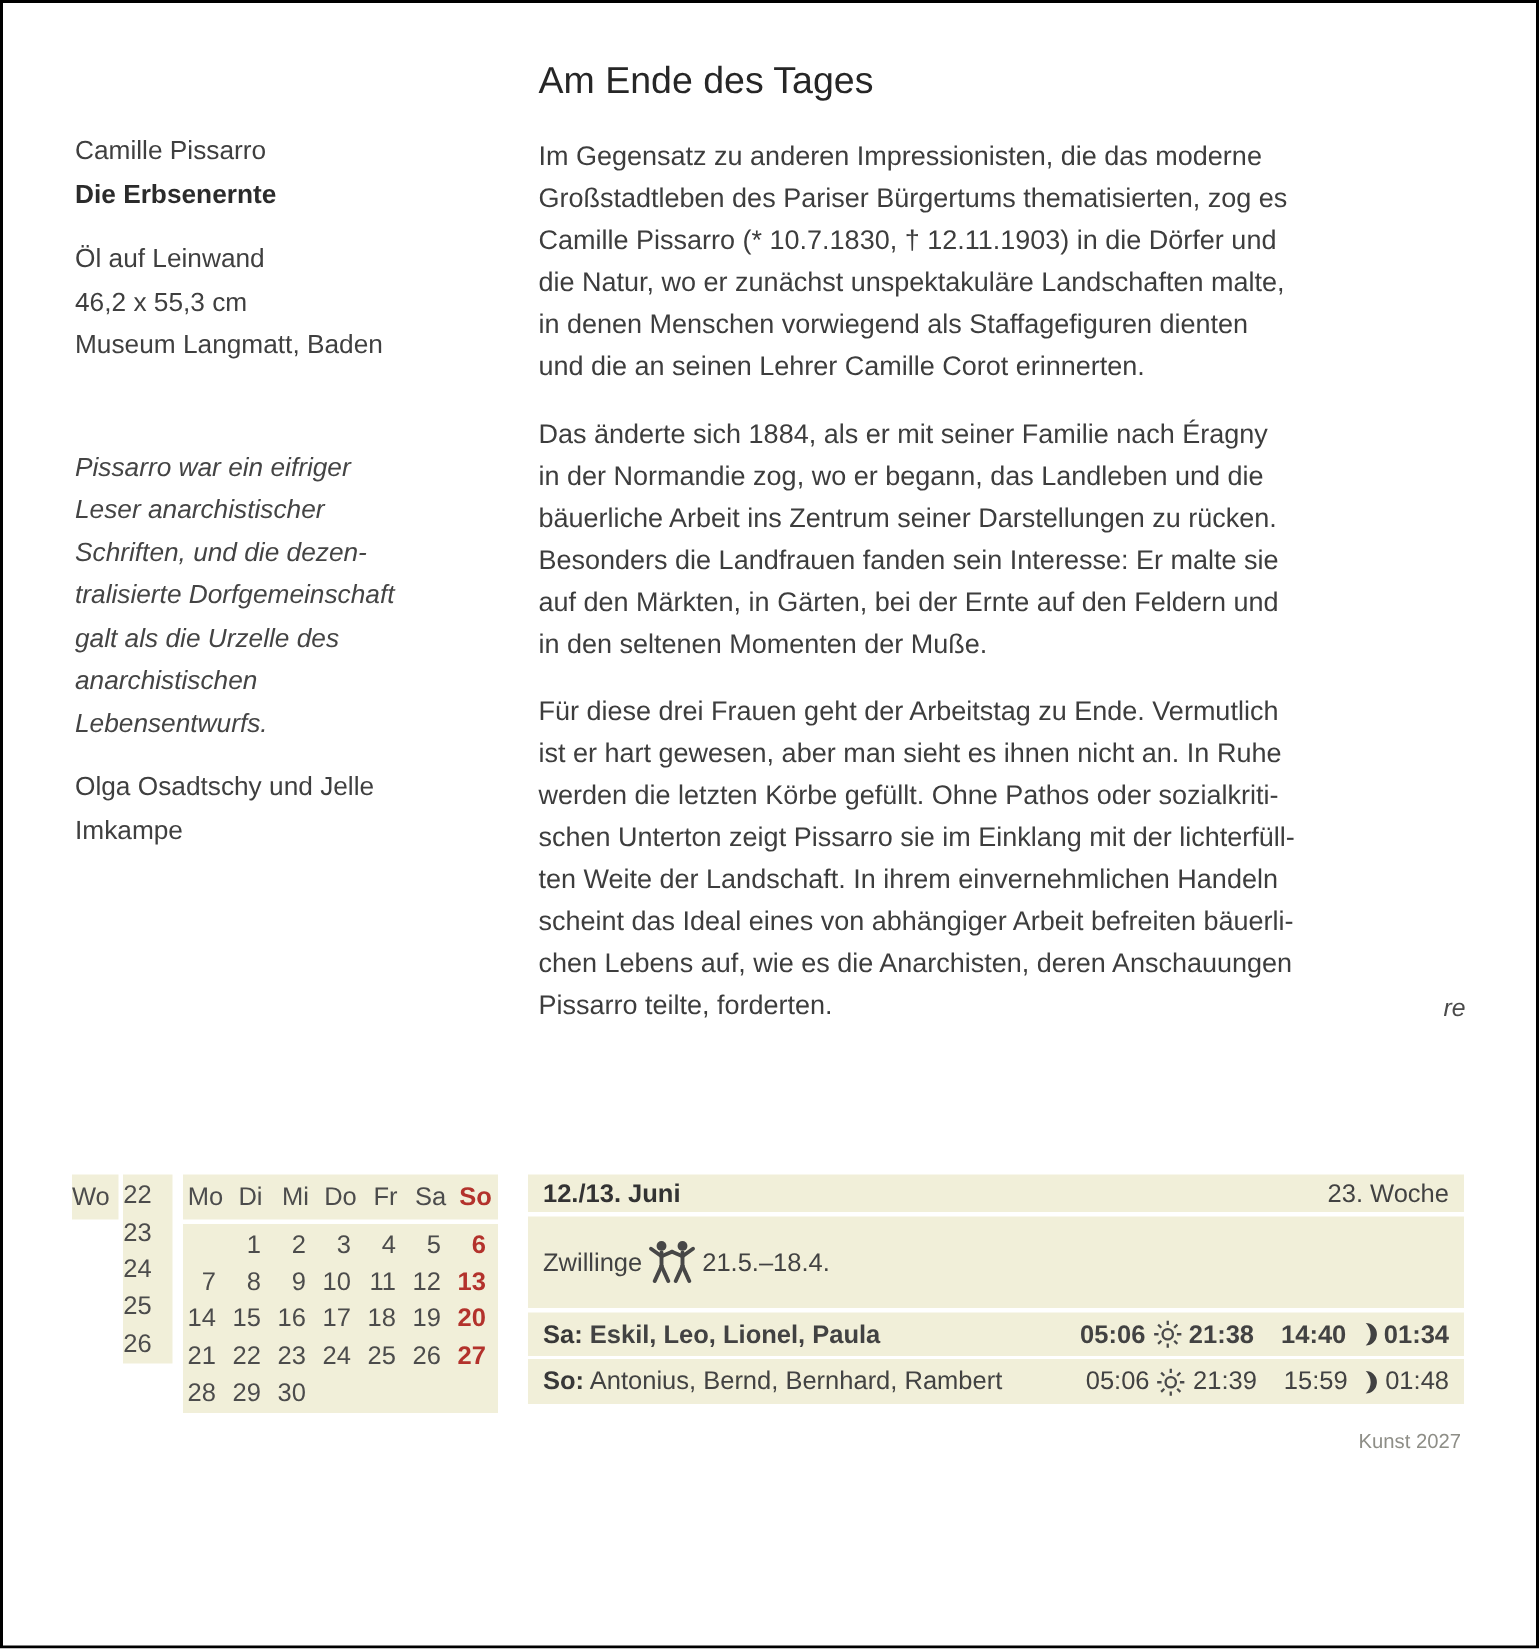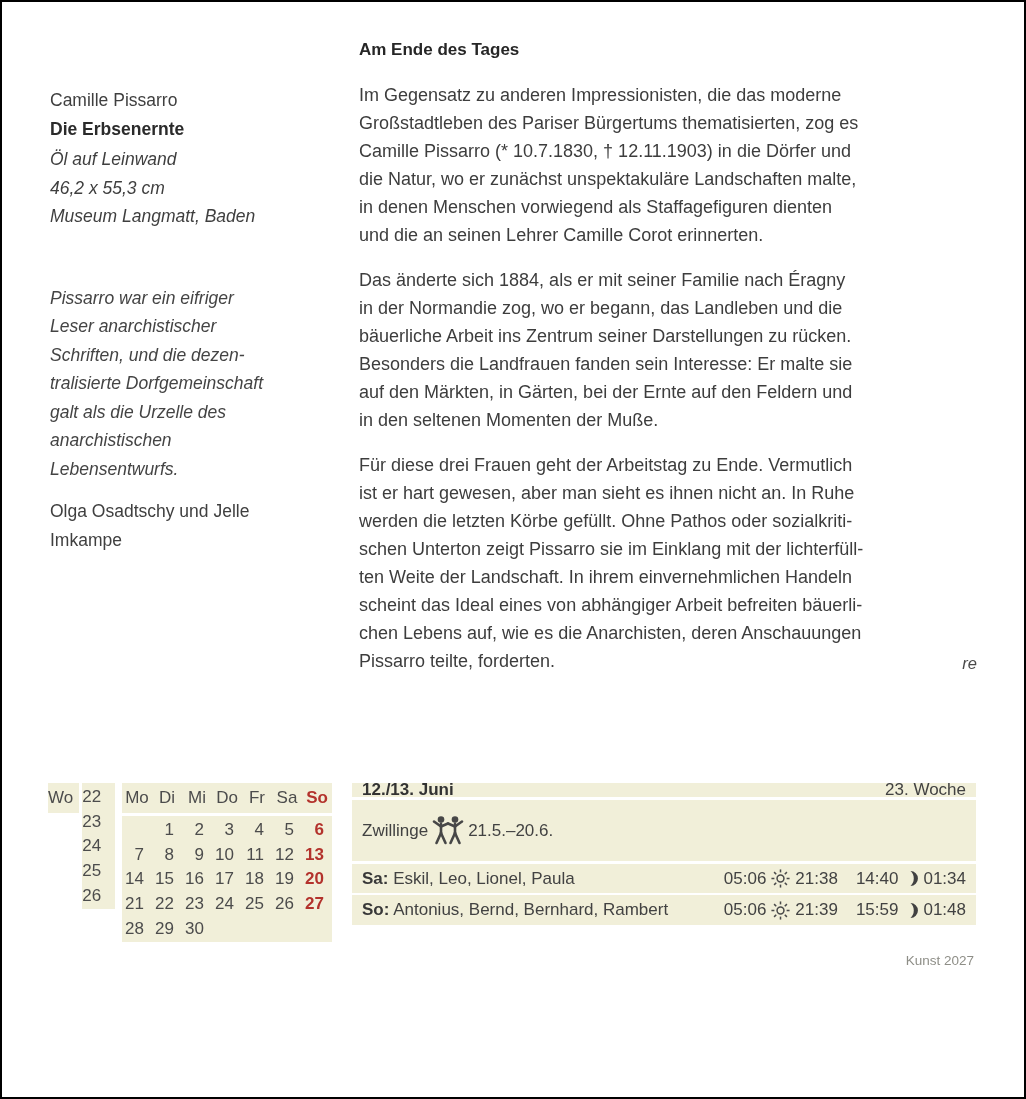--- a/index.html
+++ b/index.html
@@ -10,27 +10,27 @@
   html,body{margin:0;padding:0;background:#fff;}
   body{width:1026px;height:1099px;position:relative;
        font-family:"Liberation Sans","DejaVu Sans",sans-serif;}
   .page{position:absolute;inset:0;background:#fff;border:2px solid #000;
         box-sizing:border-box;overflow:hidden;}
 
   
   .left-col{position:absolute;left:48px;top:84px;width:300px;
             color:#3f3f3f;font-size:17.5px;line-height:28.5px;}
   .artwork-meta .bold{font-weight:700;color:#2b2b2b;}
-  .artwork-details{margin-top:2px;font-style:italic;}
+  .artwork-details{margin-top:15px;}
   .quote{margin-top:53px;font-style:italic;white-space:pre-line;color:#444;}
   .authors{margin-top:14px;white-space:pre-line;}
 
   
   .main-col{position:absolute;left:357px;top:38px;width:620px;color:var(--ink);}
-  .main-col h1{font-size:17px;font-weight:700;color:#262626;margin:0 0 21px 0;}
+  .main-col h1{font-size:25px;font-weight:400;color:#262626;margin:0 0 21px 0;}
   .body-text{font-size:18px;line-height:28px;margin:0 0 17px 0;white-space:pre-line;}
   .p3wrap{position:relative;}
   .p3wrap .body-text{margin-bottom:0;}
   .sig{position:absolute;right:2px;bottom:2px;font-style:italic;
        font-size:16.5px;color:#4a4a4a;}
 
   
   .minical{position:absolute;left:46px;top:781px;width:284px;display:flex;gap:4px;
            font-size:17px;color:#4c4c4c;}
   .mc-col-wo{width:70px;display:flex;flex-direction:row;gap:3px;}
@@ -44,28 +44,28 @@
                 grid-auto-rows:24.6px;}
   .mc-cell{display:flex;align-items:center;justify-content:flex-end;
            padding-right:8px;box-sizing:border-box;}
   .mc-hd{justify-content:center;padding-right:0;}
   .mc-week{height:24.6px;justify-content:center;padding-right:14px;}
   .sun{color:var(--red);font-weight:700;}
 
   
   .dayinfo{position:absolute;left:350px;top:781px;width:624px;
            font-size:17px;color:#424242;}
-  .di-header{background:var(--beige);height:14px;display:flex;align-items:center;
+  .di-header{background:var(--beige);height:25px;display:flex;align-items:center;
              justify-content:space-between;padding:0 10px;box-sizing:border-box;}
   .di-date{font-weight:700;color:#333;}
   .di-zodiac{background:var(--beige);height:61px;margin-top:3px;display:flex;
              align-items:center;gap:0;padding:0 10px;box-sizing:border-box;}
   .di-row{background:var(--beige);height:29px;display:flex;align-items:center;
           justify-content:space-between;padding:0 10px;box-sizing:border-box;}
-  .di-row.first{margin-top:3px;}
+  .di-row.first{margin-top:3px;font-weight:bold;}
   .di-row.second{margin-top:2px;height:30px;}
   .di-names b{color:#383838;}
   .times{display:flex;align-items:center;gap:4px;}
   .times .gap{width:10px;}
   .icon{display:inline-flex;align-items:center;}
 
   
   .brand{position:absolute;right:50px;top:951px;font-size:13.5px;color:#8e8e87;}
 </style>
 </head>
@@ -200,21 +200,21 @@
             <line x1="27" y1="9" x2="27" y2="18"></line>
             <line x1="27" y1="18" x2="22.5" y2="28"></line>
             <line x1="27" y1="18" x2="31.5" y2="28"></line>
             <line x1="27" y1="11.5" x2="34" y2="6.5"></line>
             <line x1="27" y1="11.5" x2="20" y2="8.5"></line>
           </g>
           <circle cx="13" cy="4.6" r="3.3" fill="#474747"></circle>
           <circle cx="27" cy="4.6" r="3.3" fill="#474747"></circle>
         </svg>
       </span>
-      <span>21.5.–20.6.</span>
+      <span>21.5.–18.4.</span>
     </div>
 
     <div class="di-row first">
       <span class="di-names">
         <b>Sa:</b>
         <span>Eskil, Leo, Lionel, Paula</span>
       </span>
       <span class="times">
         <span>05:06</span>
         <span class="icon">

